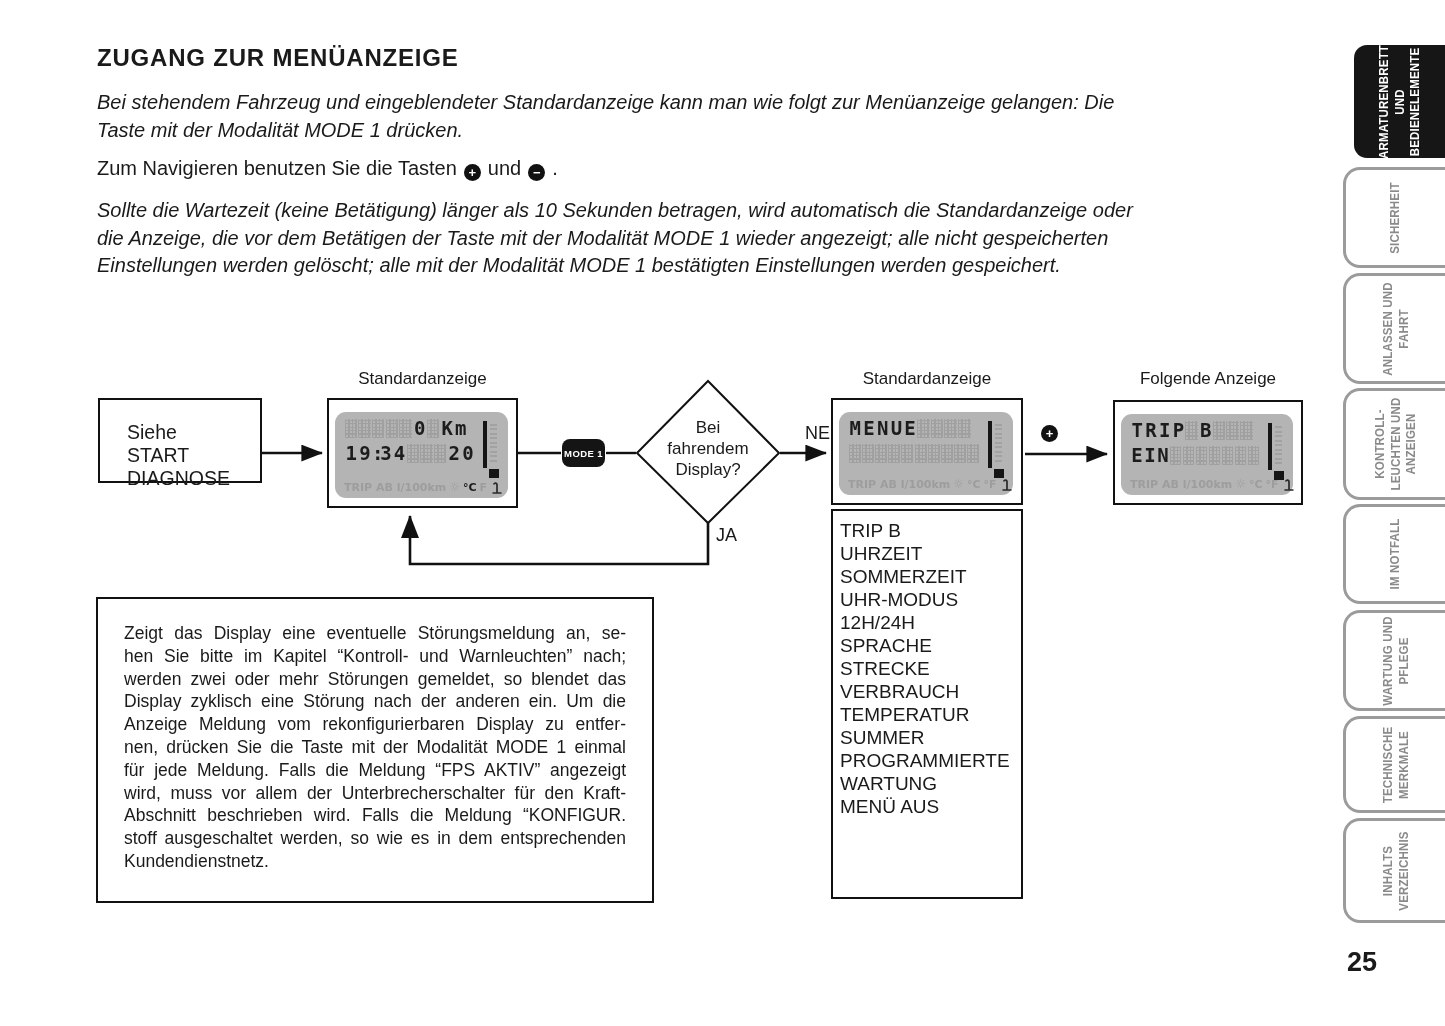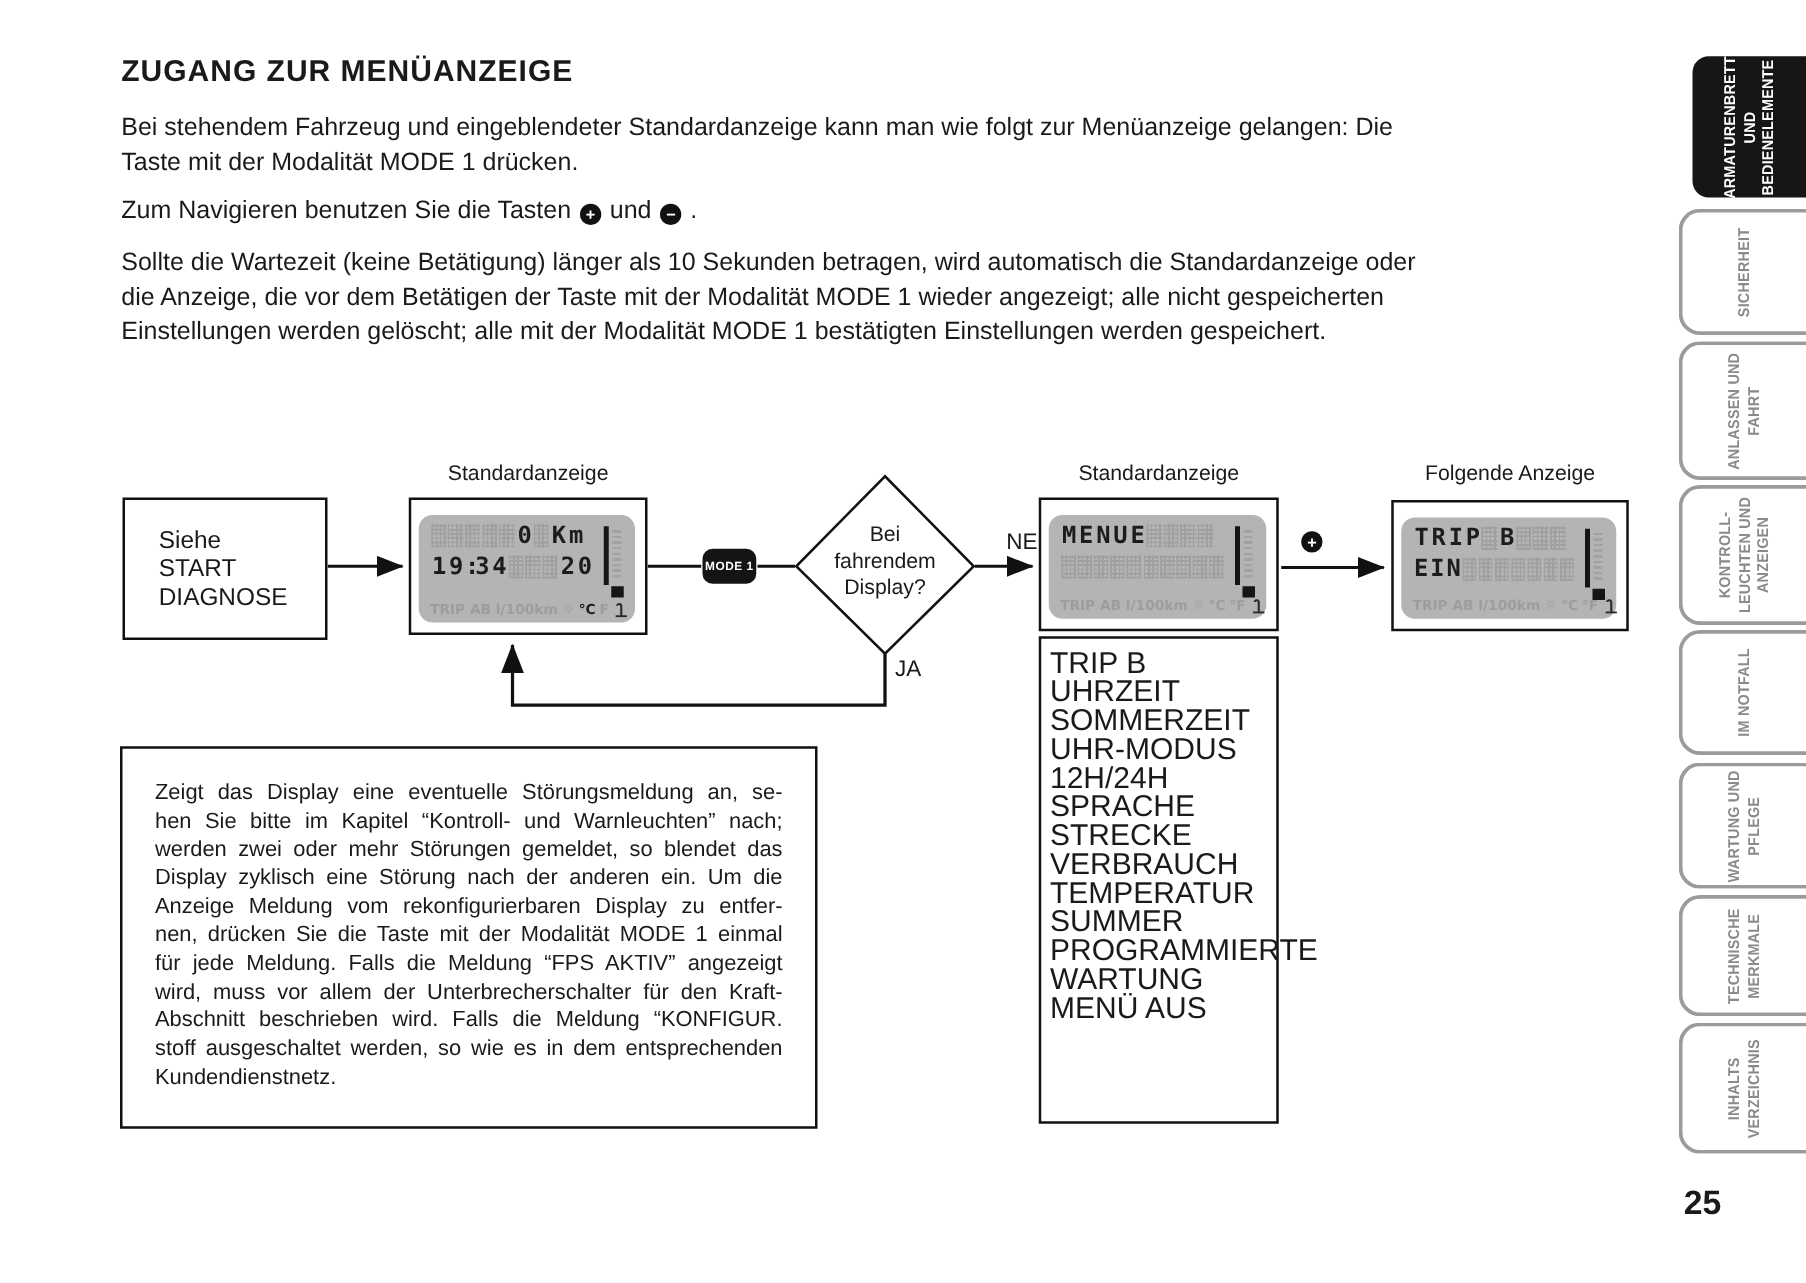--- a/index.html
+++ b/index.html
@@ -2,21 +2,21 @@
 <html><head>
 <meta charset="utf-8">
 <style>
   html,body{margin:0;padding:0;background:#ffffff;}
   .canvas{position:relative;width:1445px;height:1026px;background:#ffffff;overflow:hidden;
           font-family:"Liberation Sans",sans-serif;color:#1a1a1a;}
 
   
   .title{position:absolute;left:97px;top:44px;font-size:24px;font-weight:bold;letter-spacing:0.8px;}
   .para{position:absolute;left:97px;width:1215px;font-size:20px;line-height:27.5px;}
-  .pline{white-space:nowrap;}
+  .pline{white-space:nowrap;font-style:italic;}
   .key-icon{display:inline-flex;align-items:center;justify-content:center;width:17px;height:17px;
             border-radius:50%;background:#111;color:#fff;font-size:13px;font-weight:bold;
             vertical-align:-2px;margin:0 7px;line-height:17px;}
 
   
   .flow-svg{position:absolute;left:0;top:0;z-index:1;}
   .flow-label{position:absolute;z-index:2;font-size:17px;text-align:center;}
   .box{position:absolute;z-index:2;background:#fff;border:2px solid #111;box-sizing:border-box;}
   .see-box-text{padding:21px 0 0 27px;font-size:19.5px;line-height:23px;}
   .decision-text{position:absolute;z-index:2;width:124px;text-align:center;font-size:17px;line-height:21px;}
@@ -45,21 +45,21 @@
   .lcd-legend .lg{margin-right:3px;white-space:nowrap;}
   .lcd-legend .on{color:#1c1c1c;}
   .lcd-legend .pump{color:#2a2a2a;display:inline-flex;margin-left:1px;}
   .gauge{position:absolute;right:6px;top:9px;width:24px;height:60px;}
   .gauge-line{position:absolute;left:5px;top:0;width:3.5px;height:47px;background:#151515;}
   .gauge-ticks{position:absolute;left:12px;top:1px;width:7px;height:40px;
     background-image:repeating-linear-gradient(0deg,#a2a2a2 0 2px,rgba(0,0,0,0) 2px 4.5px);}
   .gauge-sq{position:absolute;left:11px;top:48px;width:10px;height:9px;background:#151515;}
 
   
-  .menu-box{padding:8px 0 0 7px;font-size:24px;line-height:23px;}
+  .menu-box{padding:8px 0 0 7px;font-size:19px;line-height:23px;}
   .menu-item{max-width:174px;}
   .note-box{padding:23px 26px 0 26px;font-size:17.5px;line-height:22.8px;}
   .note-line{text-align:justify;text-align-last:justify;}
   .note-line:last-child{text-align-last:left;}
 
   
   .tab{position:absolute;left:1343px;width:102px;background:#fff;border:3px solid #9b9b9b;border-right:none;
        border-radius:17px 0 0 17px;box-sizing:border-box;z-index:2;}
   .tab.black{left:1354px;width:91px;background:#161616;border:none;border-radius:13px 0 0 13px;}
   .tab-inner{position:absolute;top:50%;left:50%;transform:translate(-50%,-50%) rotate(-90deg) scaleX(0.92);
@@ -106,21 +106,21 @@
   <div class="para" style="top:197px">
     <div class="pline">Sollte die Wartezeit (keine Betätigung) länger als 10 Sekunden betragen, wird automatisch die Standardanzeige oder</div>
     <div class="pline">die Anzeige, die vor dem Betätigen der Taste mit der Modalität MODE 1 wieder angezeigt; alle nicht gespeicherten</div>
     <div class="pline">Einstellungen werden gelöscht; alle mit der Modalität MODE 1 bestätigten Einstellungen werden gespeichert.</div>
   </div>
 
   <div class="flow-label" style="left:327px;top:369px;width:191px">Standardanzeige</div>
   <div class="flow-label" style="left:831px;top:369px;width:192px">Standardanzeige</div>
   <div class="flow-label" style="left:1113px;top:369px;width:190px">Folgende Anzeige</div>
 
-  <div class="box" style="left:98px;top:398px;width:164px;height:114px">
+  <div class="box" style="left:98px;top:398px;width:164px;height:85px">
     <div class="see-box-text">
       <div>Siehe</div>
       <div>START</div>
       <div>DIAGNOSE</div>
     </div>
   </div>
 
   <div class="lcd" style="left:327px;top:398px;width:191px;height:110px">
     <div class="lcd-panel">
       <div class="lcd-rows">

